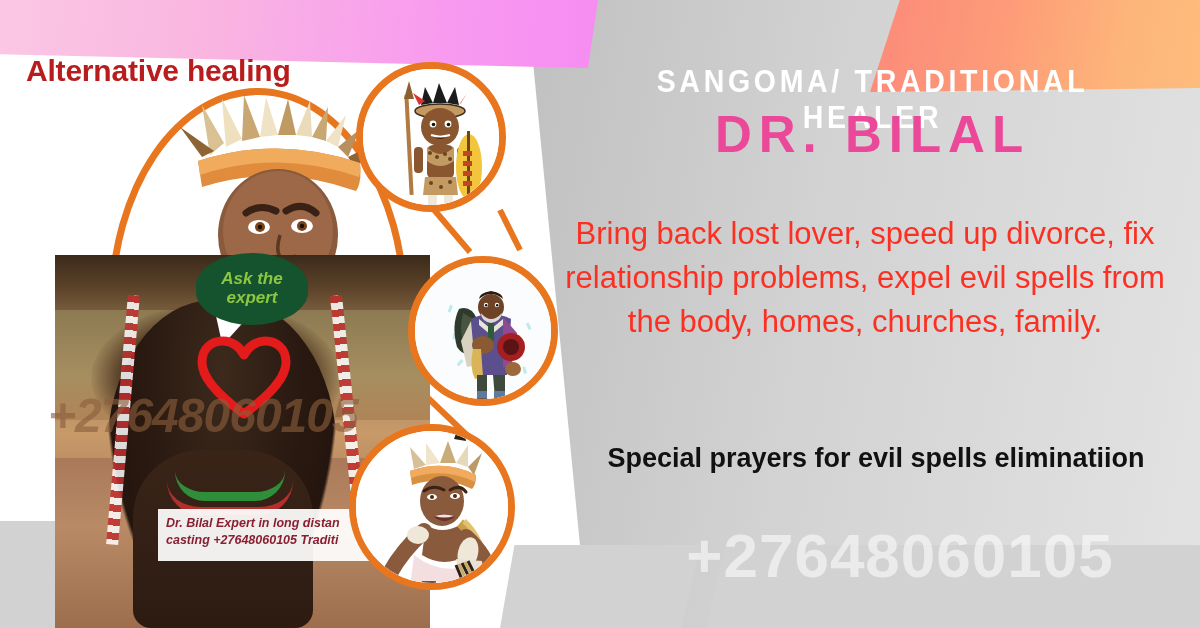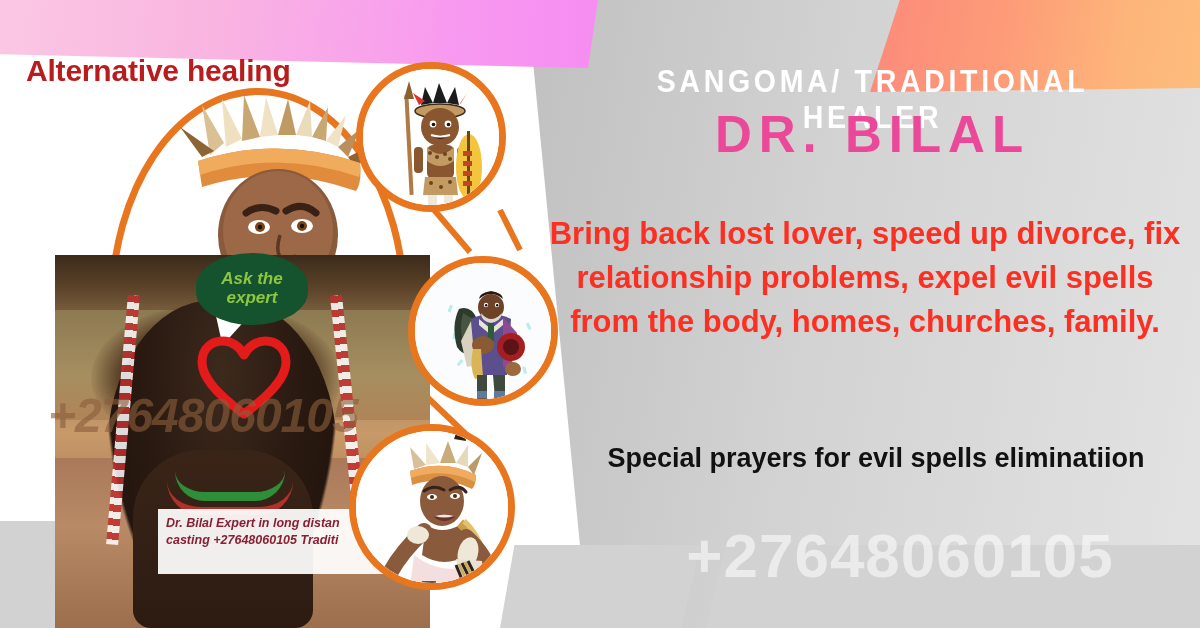--- a/index.html
+++ b/index.html
@@ -153,21 +153,21 @@
   .photo-watermark{
     position:absolute; left:48px; top:388px; z-index:22;
     font-size:48px; font-weight:bold; font-style:italic;
     color:rgba(138,93,59,.62);
     letter-spacing:-1px;
     white-space:nowrap;
   }
 
   
   .caption{
-    position:absolute; left:158px; top:509px; width:250px; height:65px;
+    position:absolute; left:158px; top:509px; width:250px; height:52px;
     background:rgba(255,255,255,.93); z-index:23;
     padding:6px 8px 0 8px;
     overflow:hidden;
   }
   .caption p{
     font-size:12.5px; font-weight:bold; font-style:italic;
     color:#8a1f32; line-height:1.35; white-space:nowrap;
   }
 
   
@@ -192,21 +192,21 @@
   .title{
     position:absolute; left:560px; top:105px; width:625px;
     text-align:center;
     font-size:51px; font-weight:bold; color:#ec4899;
     letter-spacing:7px;
     z-index:30;
   }
   .red-body{
     position:absolute; left:540px; top:212px; width:650px;
     text-align:center;
-    font-size:31px; font-weight:bold; color:#fc3022;
+    font-size:31px; font-weight:normal; color:#fc3022;
     line-height:1.42;
     z-index:30;
   }
   .black-body{
     position:absolute; left:591px; top:440px; width:570px;
     text-align:center;
     font-size:27px; font-weight:bold; color:#111;
     line-height:1.4;
     z-index:30;
   }

